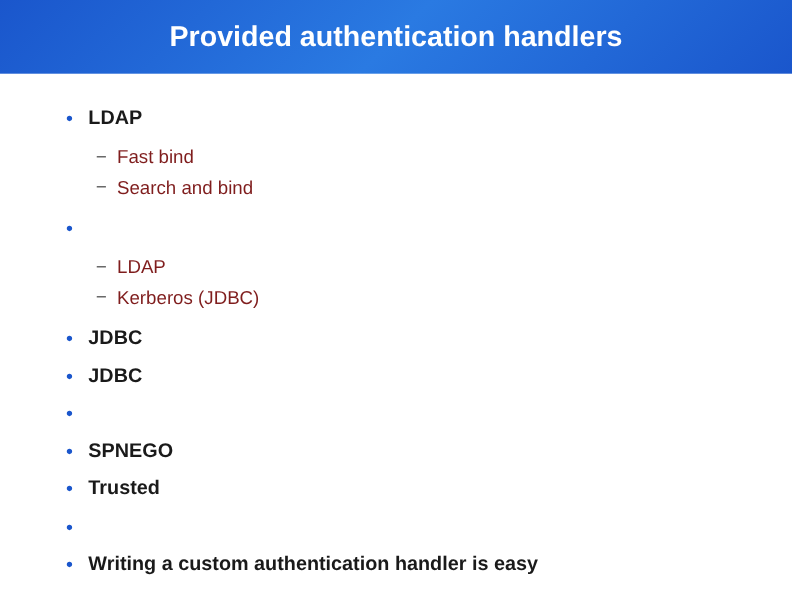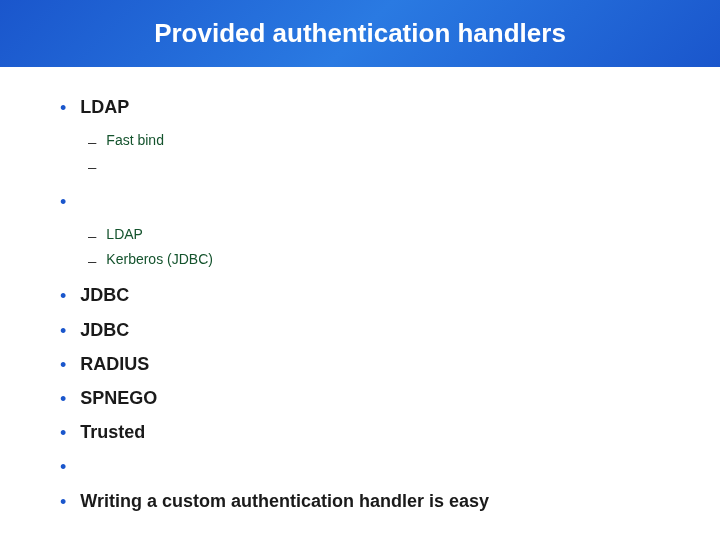--- a/index.html
+++ b/index.html
@@ -82,22 +82,22 @@
 
     .sub-dash {
       color: #333;
       font-size: 15px;
       margin-right: 10px;
       line-height: 1.4;
       flex-shrink: 0;
     }
 
     .sub-text {
-      font-size: 14px;
-      color: #14532d;
+      font-size: 17px;
+      color: #7f1d1d;
       font-weight: normal;
       line-height: 1.4;
     }
 
     .bullet-group {
       margin-bottom: 8px;
     }
   </style>
 </head>
 <body>
@@ -114,20 +114,21 @@
         <span class="bullet-dot">•</span>
         <span class="bullet-text">LDAP</span>
       </div>
       <div class="sub-list">
         <div class="sub-item">
           <span class="sub-dash">–</span>
           <span class="sub-text">Fast bind</span>
         </div>
         <div class="sub-item">
           <span class="sub-dash">–</span>
+          <span class="sub-text">Search and bind</span>
         </div>
       </div>
     </div>
 
     <div class="bullet-group">
       <div class="bullet-item">
         <span class="bullet-dot">•</span>
       </div>
       <div class="sub-list">
         <div class="sub-item">
@@ -146,21 +147,20 @@
       <span class="bullet-text">JDBC</span>
     </div>
 
     <div class="bullet-item bullet-group">
       <span class="bullet-dot">•</span>
       <span class="bullet-text">JDBC</span>
     </div>
 
     <div class="bullet-item bullet-group">
       <span class="bullet-dot">•</span>
-      <span class="bullet-text">RADIUS</span>
     </div>
 
     <div class="bullet-item bullet-group">
       <span class="bullet-dot">•</span>
       <span class="bullet-text">SPNEGO</span>
     </div>
 
     <div class="bullet-item bullet-group">
       <span class="bullet-dot">•</span>
       <span class="bullet-text">Trusted</span>

